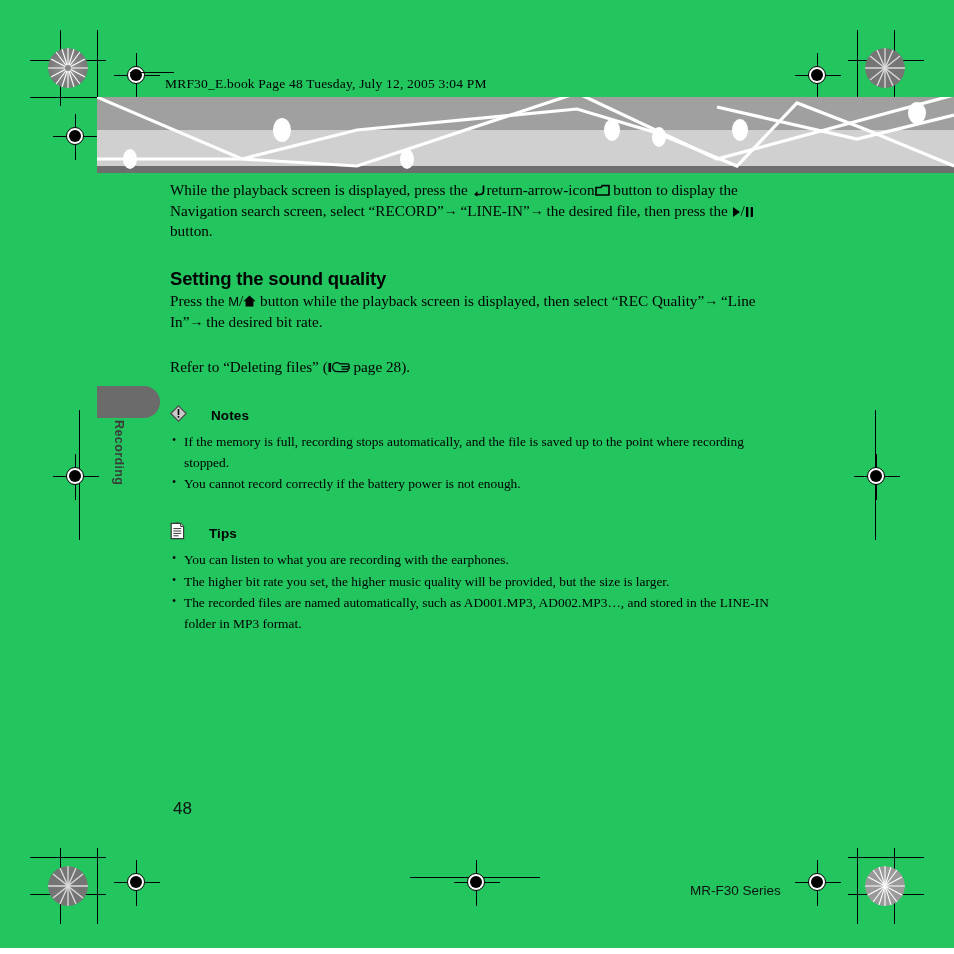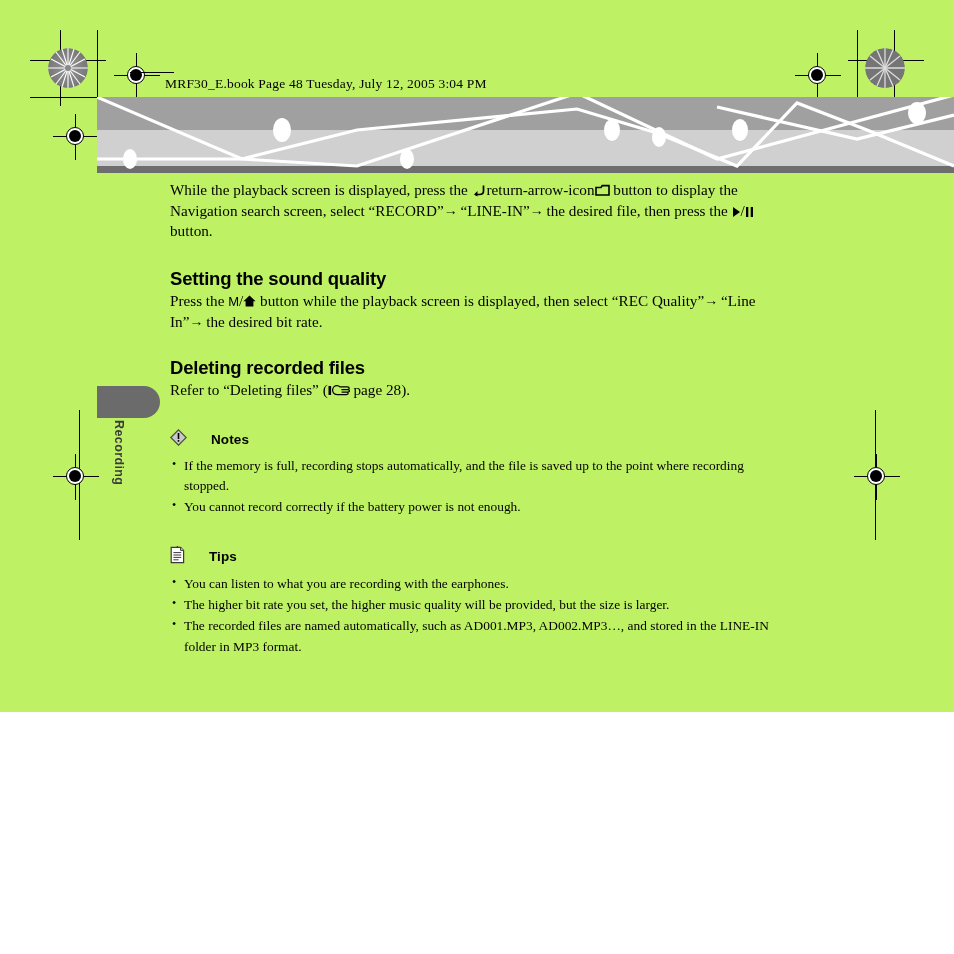--- a/index.html
+++ b/index.html
@@ -7,23 +7,23 @@
     padding: 0;
     background: #ffffff;
   }
   body {
     font-family: "Liberation Serif", serif;
     color: #000000;
   }
   #page {
     position: relative;
     width: 954px;
-    height: 712px;
+    height: 948px;
     overflow: hidden;
-    background: #bef264;
+    background: #22c55e;
   }
 
   
   .crop-line {
     position: absolute;
     background: #000000;
   }
   .crop-h { height: 1px; }
   .crop-v { width: 1px; }
 
@@ -453,21 +453,20 @@
 
     <div class="sec-gap"></div>
 
     <h2 class="sec-head">Setting the sound quality</h2>
     <p class="body-text"><span>Press the </span><span class="g-m">M</span><span>/</span><span class="glyph g-home"><svg width="13" height="12" viewBox="0 0 13 12">
             <path d="M6.5 0.6 L12.6 6.2 L10.4 6.2 L10.4 11.4 L2.6 11.4 L2.6 6.2 L0.4 6.2 Z" fill="#000"></path>
           </svg></span><span> button while the playback screen is displayed, then select “REC Quality”</span><span class="arrow">→</span><span> “Line In”</span><span class="arrow">→</span><span> the desired bit rate.</span></p>
 
     <div class="sec-gap-sm"></div>
 
-    <h2 class="sec-head">Deleting recorded files</h2>
     <p class="body-text"><span>Refer to “Deleting files” (</span><span class="glyph g-hand"><svg width="22" height="13" viewBox="0 0 22 13">
             <rect x="0.5" y="2" width="2.6" height="9" fill="#000"></rect>
             <path d="M4.6 6.2 C4.6 3.4 6.6 1.6 9 1.6 C10.4 1.6 11.3 2.1 11.9 2.9 L19.4 2.9 C20.6 2.9 21.2 3.5 21.2 4.3 C21.2 5.1 20.6 5.6 19.4 5.6 L13.4 5.6 L19.8 5.6 C21 5.6 21.5 6.1 21.5 6.8 C21.5 7.6 21 8.1 19.8 8.1 L13.6 8.1 L18.6 8.1 C19.7 8.1 20.2 8.6 20.2 9.3 C20.2 10 19.7 10.5 18.6 10.5 L9.6 10.5 C6.7 10.5 4.6 9 4.6 6.2 Z" fill="none" stroke="#000" stroke-width="1.25"></path>
           </svg></span><span> page 28).</span></p>
 
     <div class="note-block">
       <div class="note-head">
         <span>
           <svg width="17" height="17" viewBox="0 0 17 17">
             <path d="M8.5 0.8 L16.2 8.5 L8.5 16.2 L0.8 8.5 Z" fill="#c9c9c9" stroke="#4a4a4a" stroke-width="1.2"></path>

